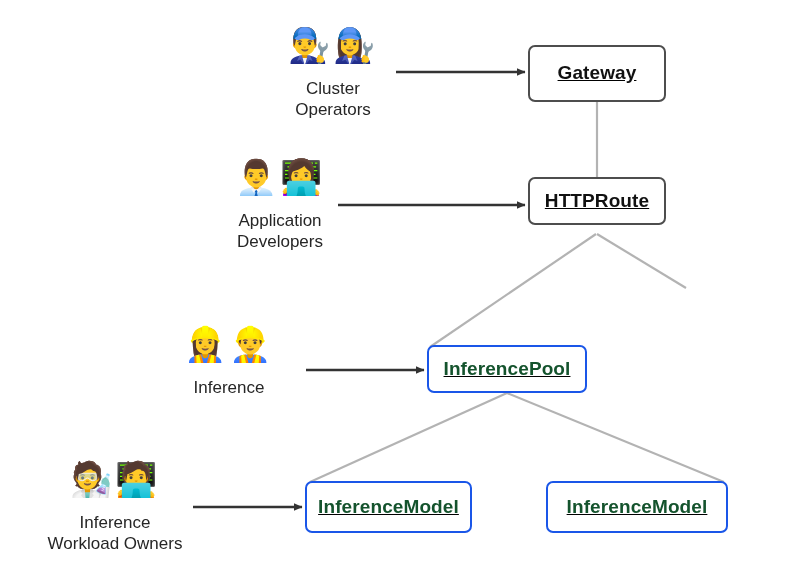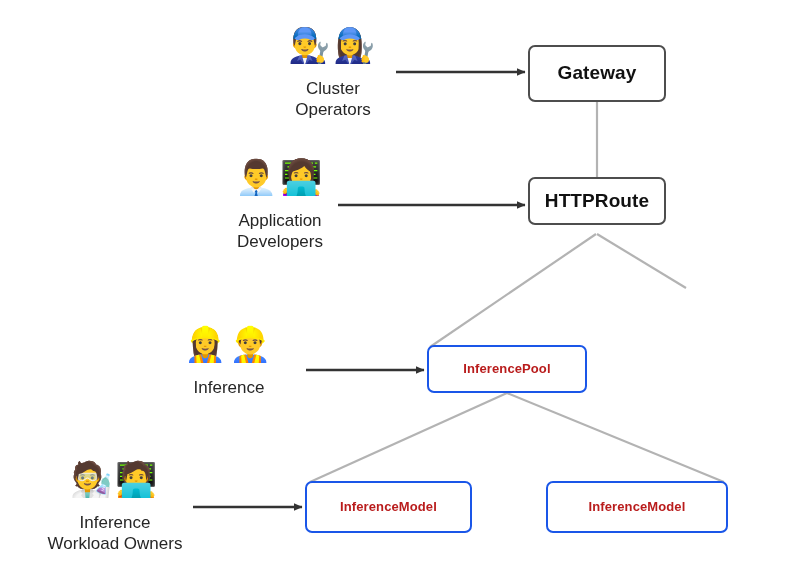--- a/index.html
+++ b/index.html
@@ -31,40 +31,41 @@
   .node {
     position: absolute;
     box-sizing: border-box;
     display: flex;
     align-items: center;
     justify-content: center;
     background: #ffffff;
     border-radius: 7px;
     text-align: center;
     z-index: 3;
+    text-decoration: underline;
   }
   .node .node-label {
     font-weight: bold;
     letter-spacing: 0.1px;
     line-height: 1.1;
     white-space: nowrap;
   }
   .node.core {
     border: 2px solid #4d4d4d;
   }
   .node.core .node-label {
     color: #111111;
     font-size: 19px;
   }
   .node.ext {
     border: 2.5px solid #1a56e8;
   }
   .node.ext .node-label {
-    color: #b91c1c;
-    font-size: 13px;
+    color: #14532d;
+    font-size: 19px;
   }
 
   #node-gateway       { left: 528px; top: 45px;  width: 138px; height: 57px; }
   #node-httproute     { left: 528px; top: 177px; width: 138px; height: 48px; }
   #node-service       { left: 611px; top: 288px; width: 147px; height: 53px; }
   #node-inferencepool { left: 427px; top: 345px; width: 160px; height: 48px; }
   #node-inferencemodel-1 { left: 305px; top: 481px; width: 167px; height: 52px; }
   #node-inferencemodel-2 { left: 546px; top: 481px; width: 182px; height: 52px; }
 
   

